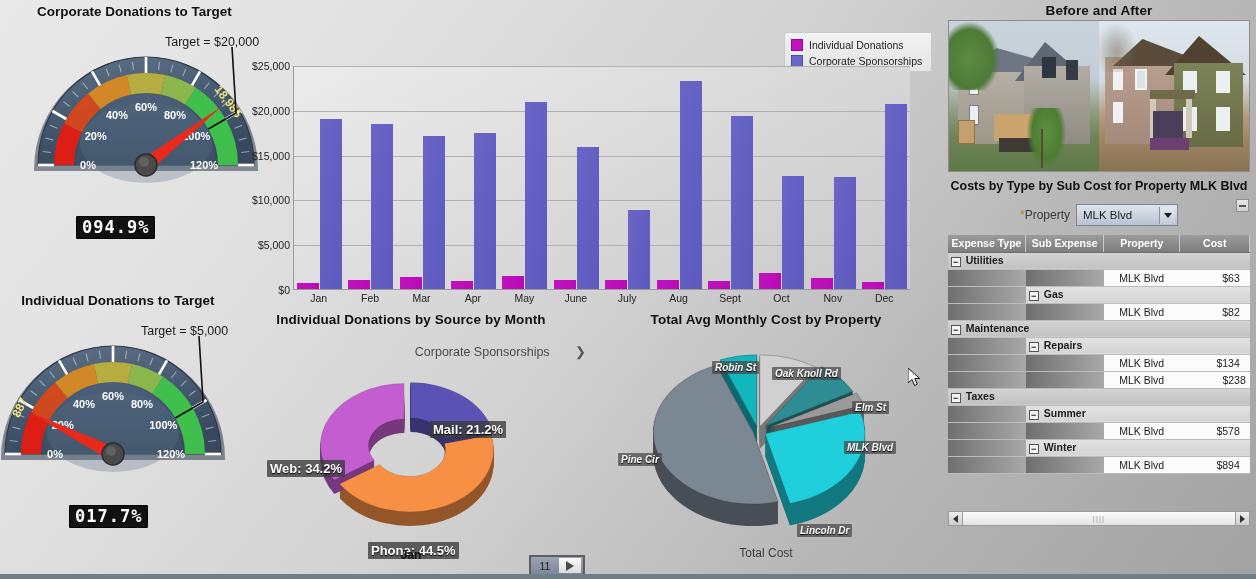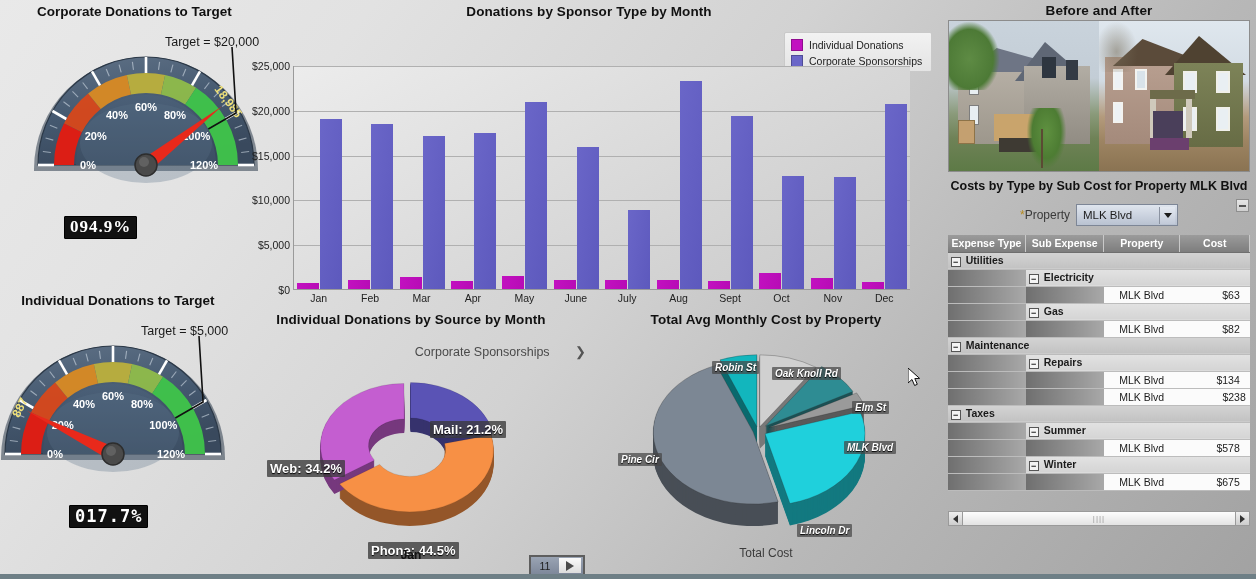--- a/index.html
+++ b/index.html
@@ -200,21 +200,21 @@
         <text x="163.22947341949742" y="114.99999999999997" fill="#ffffff" font-size="11" font-weight="bold" text-anchor="middle" font-family="Liberation Sans, sans-serif">100%</text>
         <text x="171" y="144" fill="#ffffff" font-size="11" font-weight="bold" text-anchor="middle" font-family="Liberation Sans, sans-serif">120%</text>
         <text x="192.17568896399973" y="78.916366536723" fill="#efe07a" font-size="12" font-weight="bold" text-anchor="middle" font-family="Liberation Sans, sans-serif" transform="rotate(412.35 192.17568896399973 78.916366536723)">18,985</text>
         <path d="M175.35382907247956,103.99999999999997 L203.06664199358158,87.99999999999996 L199,22" fill="none" stroke="#111" stroke-width="1.6"></path>
         <path d="M117.2758543424294,145.54229822748 L189.00866140543974,81.35971187525408 L108.72414565757062,134.45770177252 Z" fill="#e8291b"></path>
         <circle cx="113" cy="140" r="11" fill="#4a4a4a" stroke="#2d2d2d" stroke-width="1.5"></circle>
         <circle cx="111" cy="137" r="5" fill="#6b6b6b" opacity=".7"></circle>
       </svg>
     <div class="targetLbl" style="left:132px;top:10px;">Target = $20,000</div>
   </div>
-  <div class="digi" style="left:64px;top:212px;font-family:Liberation Serif, serif;">094.9%</div>
+  <div class="digi" style="left:76px;top:212px;">094.9%</div>
 </div>
 
 <div class="gaugeWrap" id="g1" style="left:0px;top:293px;">
   <div class="gtitle">Individual Donations to Target</div>
   <div class="gsvgbox"><svg width="226" height="170" viewBox="0 0 226 170">
         <defs>
           <linearGradient id="gb1" x1="0" y1="0" x2="0.3" y2="1">
             <stop offset="0" stop-color="#5f7186"></stop>
             <stop offset=".55" stop-color="#455970"></stop>
             <stop offset="1" stop-color="#39495d"></stop>
@@ -271,21 +271,20 @@
         <path d="M116.12885034469785,133.73818752113382 L27.123714575549585,97.09005241557239 L109.87114965530215,146.26181247886618 Z" fill="#e8291b"></path>
         <circle cx="113" cy="140" r="11" fill="#4a4a4a" stroke="#2d2d2d" stroke-width="1.5"></circle>
         <circle cx="111" cy="137" r="5" fill="#6b6b6b" opacity=".7"></circle>
       </svg>
     <div class="targetLbl" style="left:141px;top:10px;">Target = $5,000</div>
   </div>
   <div class="digi" style="left:69px;top:212px;">017.7%</div>
 </div>
 
 <div class="panel" id="barPanel">
-  <div class="ttl" id="barTitle">Donations by Sponsor Type by Month</div>
 
   <div class="legendBox">
     <div class="legRow">
       <span class="swatch" id="lsw0" style="background: rgb(194, 17, 192);"></span>
       <span>Individual Donations</span>
     </div>
     <div class="legRow">
       <span class="swatch" id="lsw1" style="background: rgb(106, 102, 200);"></span>
       <span>Corporate Sponsorships</span>
     </div>
@@ -654,24 +653,20 @@
           <th style="width: 78px;">Expense Type</th>
           <th style="width: 78px;">Sub Expense</th>
           <th style="width: 76px;">Property</th>
           <th style="width: 70px;">Cost</th>
         </tr>
       </thead>
     <tbody id="gridBody">
         <tr class="lvl1">
           <td colspan="4" style="padding-left: 3px;"><span class="expander">−</span><span>Utilities</span></td>
         </tr>
-        <tr class="lvl2">
-          <td class="shade"></td>
-          <td colspan="3" style="padding-left: 3px;"><span class="expander">−</span><span>Electricity</span></td>
-        </tr>
         <tr class="leaf">
           <td class="shade"></td>
           <td class="shade"></td>
           <td style="text-align: center;">MLK Blvd</td>
           <td style="text-align: right; padding-right: 10px;">$63</td>
         </tr>
         <tr class="lvl2">
           <td class="shade"></td>
           <td colspan="3" style="padding-left: 3px;"><span class="expander">−</span><span>Gas</span></td>
         </tr>
@@ -714,21 +709,21 @@
           <td style="text-align: right; padding-right: 10px;">$578</td>
         </tr>
         <tr class="lvl2">
           <td class="shade"></td>
           <td colspan="3" style="padding-left: 3px;"><span class="expander">−</span><span>Winter</span></td>
         </tr>
         <tr class="leaf">
           <td class="shade"></td>
           <td class="shade"></td>
           <td style="text-align: center;">MLK Blvd</td>
-          <td style="text-align: right; padding-right: 10px;">$675</td>
+          <td style="text-align: right; padding-right: 10px;">$894</td>
         </tr>
       </tbody>
   </table>
 
   <div class="hscroll">
     <span class="hsBtn">
         <i class="triL"></i>
       </span>
     <span class="hsThumb">||||</span>
     <span class="hsBtn hsBtnR">

